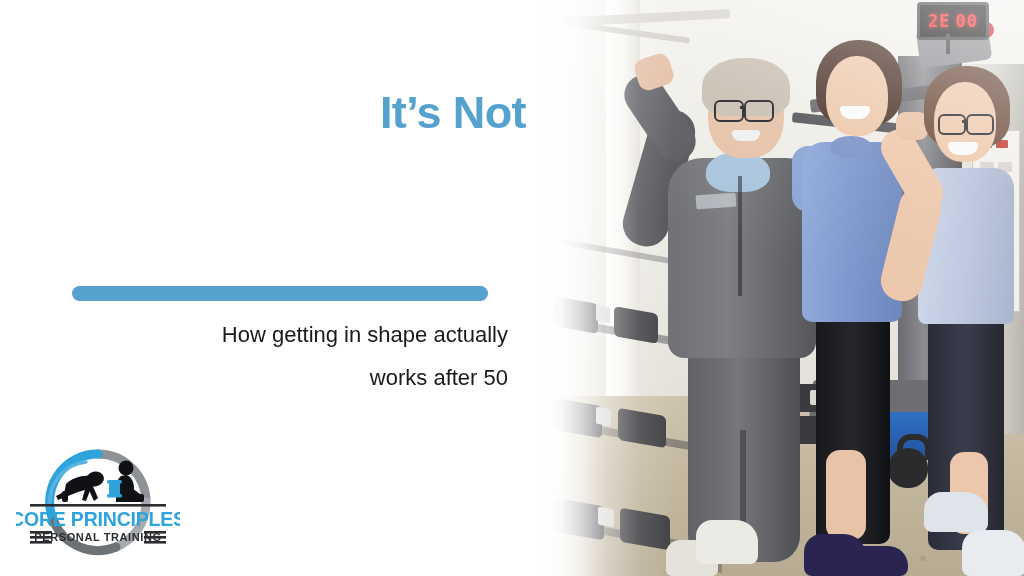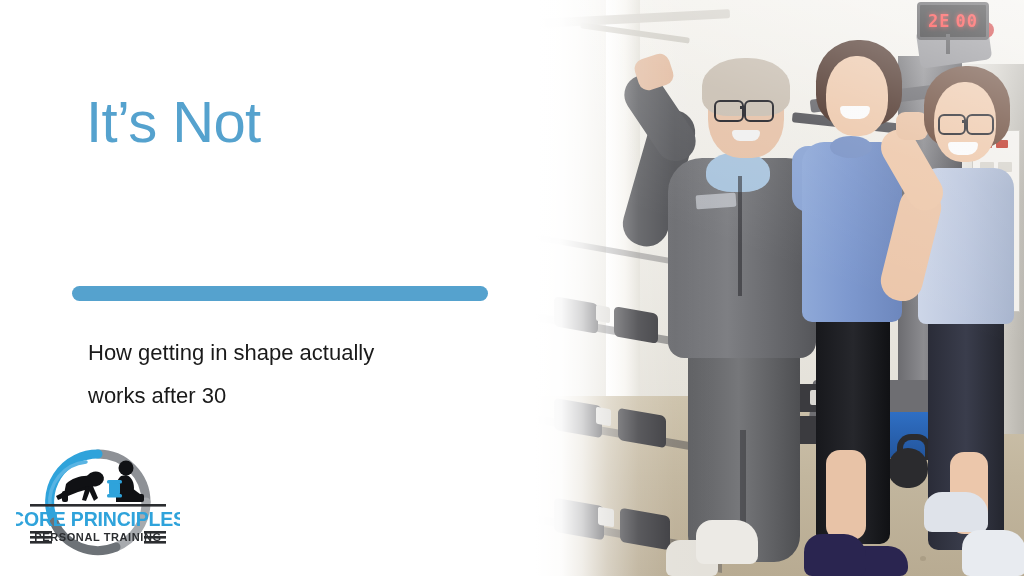--- a/index.html
+++ b/index.html
@@ -53,49 +53,51 @@
   }
 
   .headline {
     position: absolute;
     left: 86px;
     top: 82px;
     width: 440px;
   }
   .headline-line {
     display: block;
-    font-size: 58px;
-    font-weight: normal;
+    font-size: 45px;
+    font-weight: bold;
     line-height: 1.38;
     letter-spacing: -0.6px;
     white-space: nowrap;
+    text-align: right;
   }
   .hl-1 { color: #55A2CE; }
   .hl-2 { color: #6E7278; }
   .hl-3 { color: #0A0A0A; }
 
   .divider {
     position: absolute;
     left: 72px;
     top: 286px;
     width: 416px;
     height: 15px;
     background: #55A2CE;
     border-radius: 8px;
   }
 
   .subtitle {
     position: absolute;
     left: 88px;
-    top: 332px;
+    top: 314px;
     width: 420px;
     font-size: 22px;
     line-height: 1.95;
     color: #1A1A1A;
     font-weight: normal;
+    text-align: right;
   }
   .subtitle-line { display: block; white-space: nowrap; }
 
   
   .logo {
     position: absolute;
     left: 16px;
     top: 444px;
     width: 164px;
     height: 118px;
@@ -649,21 +651,21 @@
   <div class="text-panel">
 
     <div class="headline">
       <span class="headline-line hl-1">It’s Not</span>
     </div>
 
     <div class="divider"></div>
 
     <div class="subtitle">
       <span class="subtitle-line">How getting in shape actually</span>
-      <span class="subtitle-line">works after 30</span>
+      <span class="subtitle-line">works after 50</span>
     </div>
 
     <div class="logo">
       <svg viewBox="0 0 164 118" xmlns="http://www.w3.org/2000/svg">
 
         <path d="M 82 10
                  A 48 48 0 0 1 130 58" fill="none" stroke="#8e9196" stroke-width="9" stroke-linecap="round"></path>
         <path d="M 130 58
                  A 48 48 0 0 1 100 103" fill="none" stroke="#a7aaae" stroke-width="9" stroke-linecap="round"></path>
 

